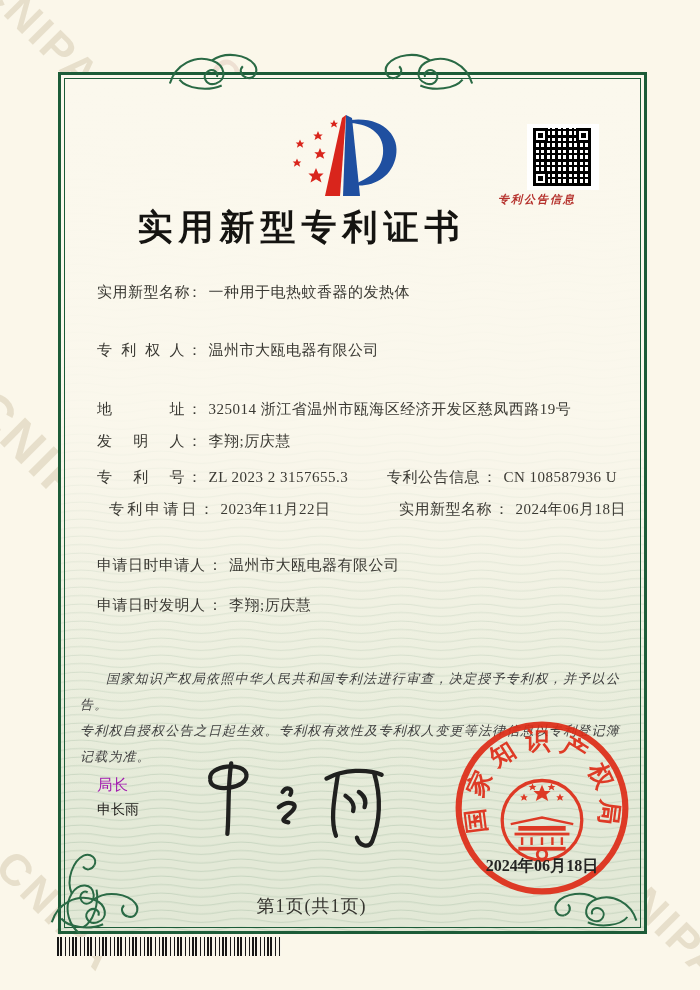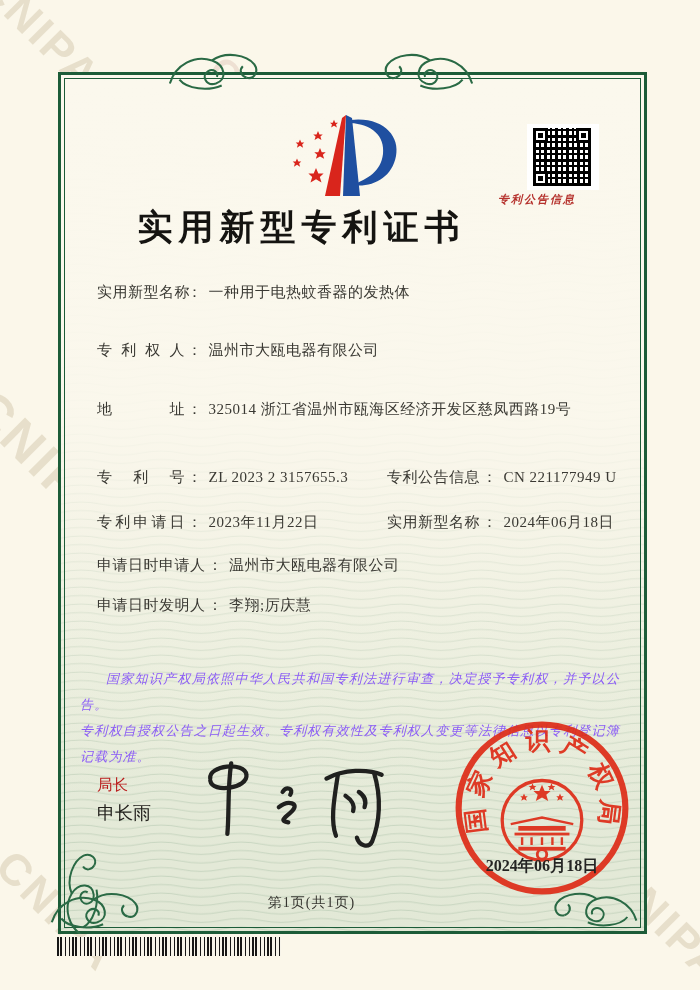--- a/index.html
+++ b/index.html
@@ -27,25 +27,25 @@
       repeating-linear-gradient(0deg,#000 0 3px,transparent 3px 7px,#000 7px 9px,transparent 9px 12px);}
   .finder{position:absolute;width:15px;height:15px;border:3px solid #000;background:#fff;box-sizing:border-box;}
   .finder::after{content:"";position:absolute;left:2px;top:2px;width:5px;height:5px;background:#000;}
   .qr-caption{left:498px;top:192px;width:126px;text-align:left;font-size:11px;font-style:italic;
               letter-spacing:2px;color:#b5312c;font-weight:bold;}
   .row{position:absolute;left:97px;z-index:5;font-size:15px;color:#3a3933;letter-spacing:.5px;white-space:nowrap;}
   .j6{display:inline-block;width:88px;text-align:justify;text-align-last:justify;}
   .colon{margin:0 6px 0 2px;}
   .col2{position:absolute;left:290px;top:0;}
   .notice{left:80px;top:666px;width:540px;font-size:13px;line-height:26px;letter-spacing:1.2px;
-          font-style:italic;color:#8b5cf6;text-align:justify;}
+          font-style:italic;color:#404040;text-align:justify;}
   .notice .ind{text-indent:2em;}
-  .signer-title{left:97px;top:775px;font-size:15.5px;color:#b91c1c;font-family:"Liberation Sans",sans-serif;}
-  .signer-name{left:97px;top:801px;font-size:18px;color:#22211d;font-family:"Liberation Sans",sans-serif;}
-  .footer-page{left:58px;top:894px;width:507px;text-align:center;font-size:14px;
+  .signer-title{left:97px;top:775px;font-size:15.5px;color:#a21caf;font-family:"Liberation Sans",sans-serif;}
+  .signer-name{left:97px;top:801px;font-size:14px;color:#22211d;font-family:"Liberation Sans",sans-serif;}
+  .footer-page{left:58px;top:894px;width:507px;text-align:center;font-size:18px;
                letter-spacing:1px;color:#35342f;}
   .barcode{left:57px;top:937px;width:224px;height:19px;z-index:5;background:
      repeating-linear-gradient(90deg,#161616 0 2px,#f7f4ea 2px 3px,#161616 3px 5px,#f7f4ea 5px 8px,
      #161616 8px 9px,#f7f4ea 9px 12px,#161616 12px 13px,#f7f4ea 13px 15px);}
   svg{display:block;}
 </style>
 </head>
 <body>
 
 <div class="page">
@@ -126,25 +126,28 @@
 
   <div class="row" style="top:341px;">
     <span class="j6">专利权人</span><span class="colon">：</span><span>温州市大瓯电器有限公司</span>
   </div>
   <div class="row" style="top:283px;">
     <span class="j6">实用新型名称</span><span class="colon">：</span><span>一种用于电热蚊香器的发热体</span>
   </div>
   <div class="row" style="top:400px;">
     <span class="j6">地址</span><span class="colon">：</span><span>325014 浙江省温州市瓯海区经济开发区慈凤西路19号</span>
   </div>
+  <div class="row" style="top:432px;">
+    <span class="j6">发明人</span><span class="colon">：</span><span>李翔;厉庆慧</span>
+  </div>
   <div class="row" style="top:468px;">
     <span class="j6">专利号</span><span class="colon">：</span><span>ZL 2023 2 3157655.3</span>
-    <span class="col2"><span>专利公告信息</span><span class="colon">：</span><span>CN 221177949 U</span></span>
-  </div>
-  <div class="row" style="top:513px;">
+    <span class="col2"><span>专利公告信息</span><span class="colon">：</span><span>CN 108587936 U</span></span>
+  </div>
+  <div class="row" style="top:500px;margin-left:12px;">
     <span class="j6">专利申请日</span><span class="colon">：</span><span>2023年11月22日</span>
     <span class="col2"><span>实用新型名称</span><span class="colon">：</span><span>2024年06月18日</span></span>
   </div>
   <div class="row" style="top:596px;">
     <span>申请日时发明人</span><span class="colon">：</span><span>李翔;厉庆慧</span>
   </div>
   <div class="row" style="top:556px;">
     <span>申请日时申请人</span><span class="colon">：</span><span>温州市大瓯电器有限公司</span>
   </div>
 

